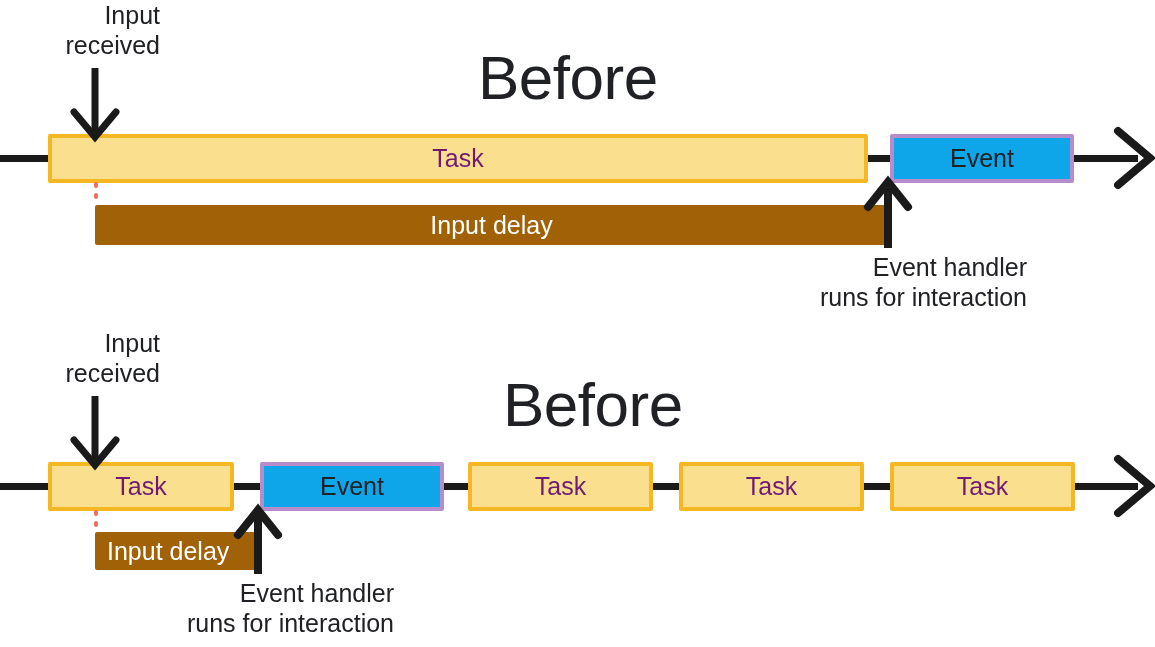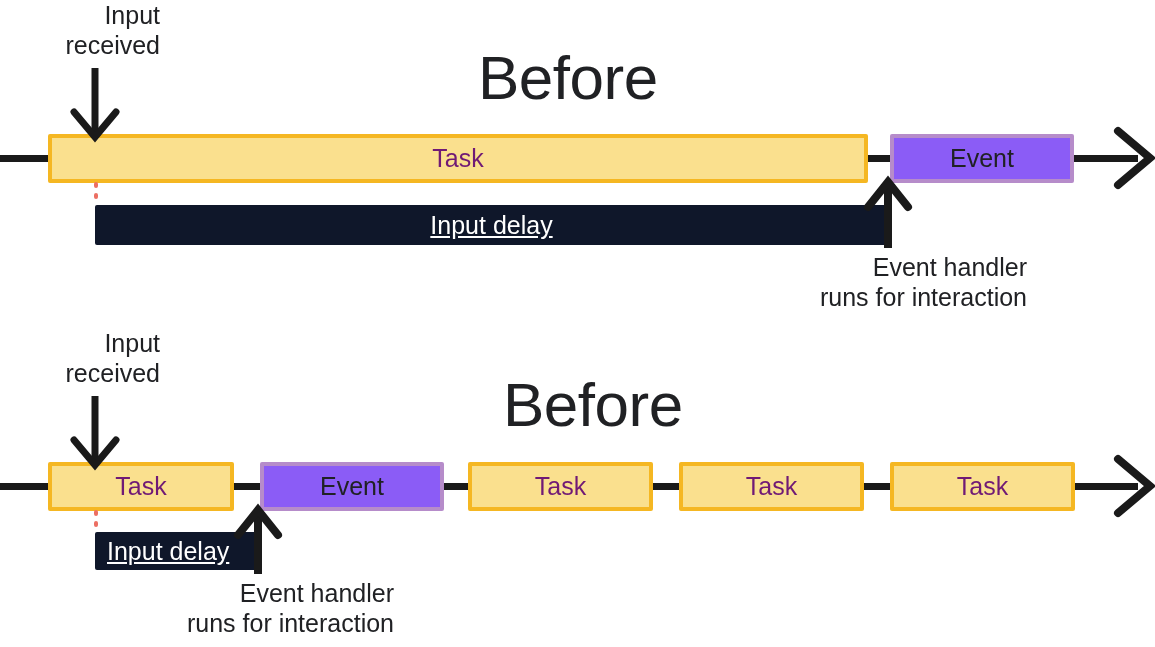--- a/index.html
+++ b/index.html
@@ -51,30 +51,29 @@
     font-size: 25px;
     line-height: 1;
     border-radius: 2px;
   }
   .block.task {
     background: #fae08e;
     border: 4px solid #f5b722;
     color: #701a75;
   }
   .block.event {
-    background: #8b5cf6;
+    background: #0ea5e9;
     border: 4px solid #b68cca;
     color: #202124;
   }
   .block.delay {
-    background: #0f172a;
+    background: #a16207;
     color: #ffffff;
     border: none;
     justify-content: center;
-    text-decoration: underline;
   }
   .block.delay.small {
     justify-content: flex-start;
     padding-left: 12px;
   }
 
   
   .conn {
     position: absolute;
     height: 7px;

